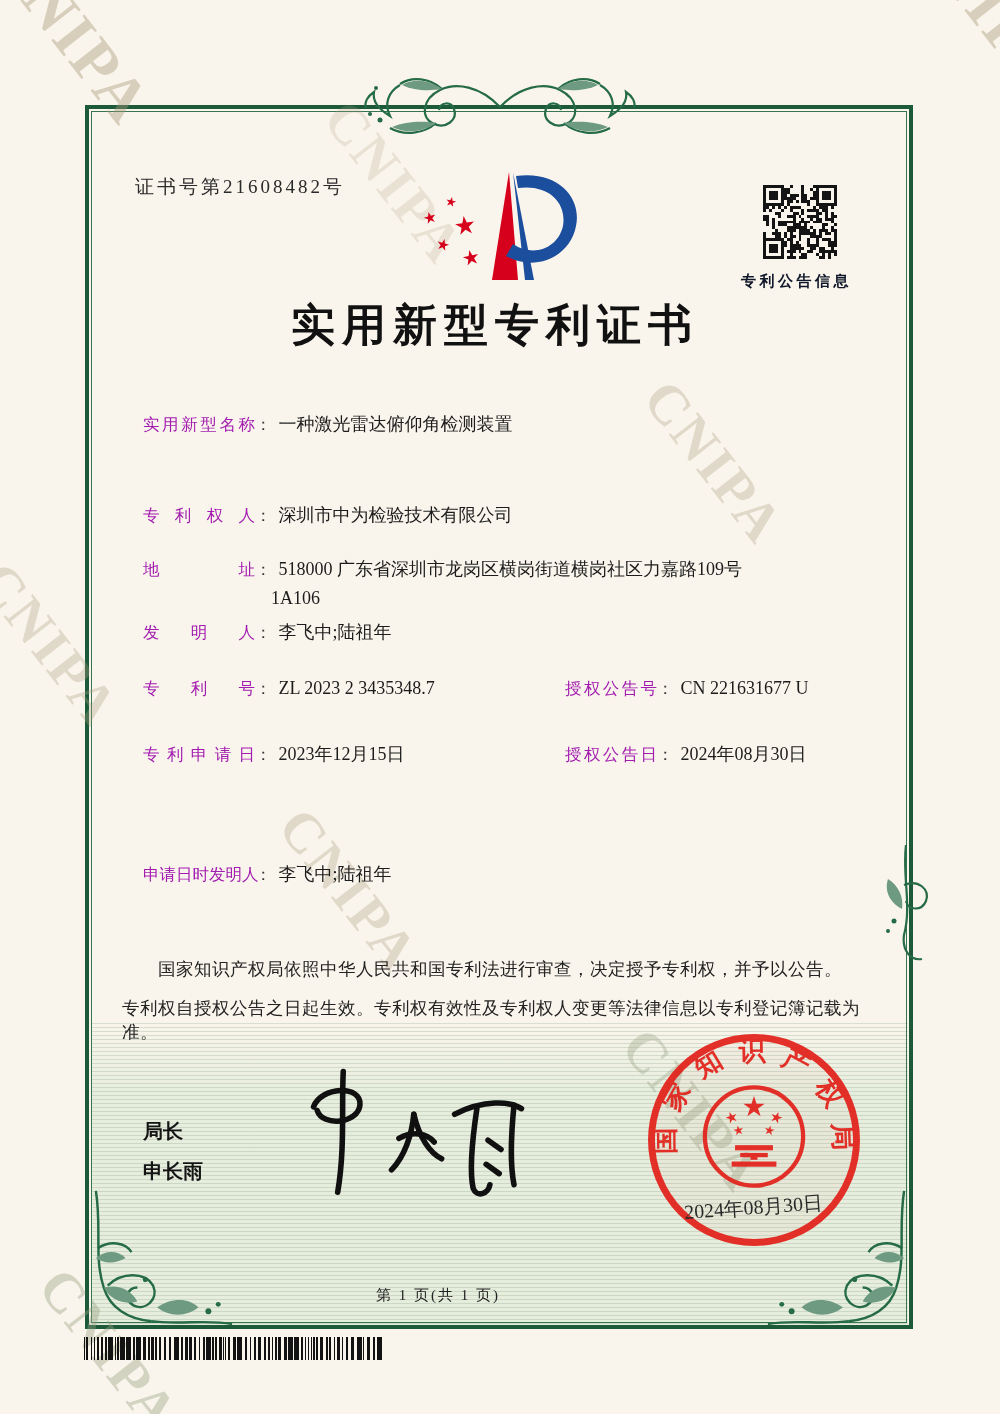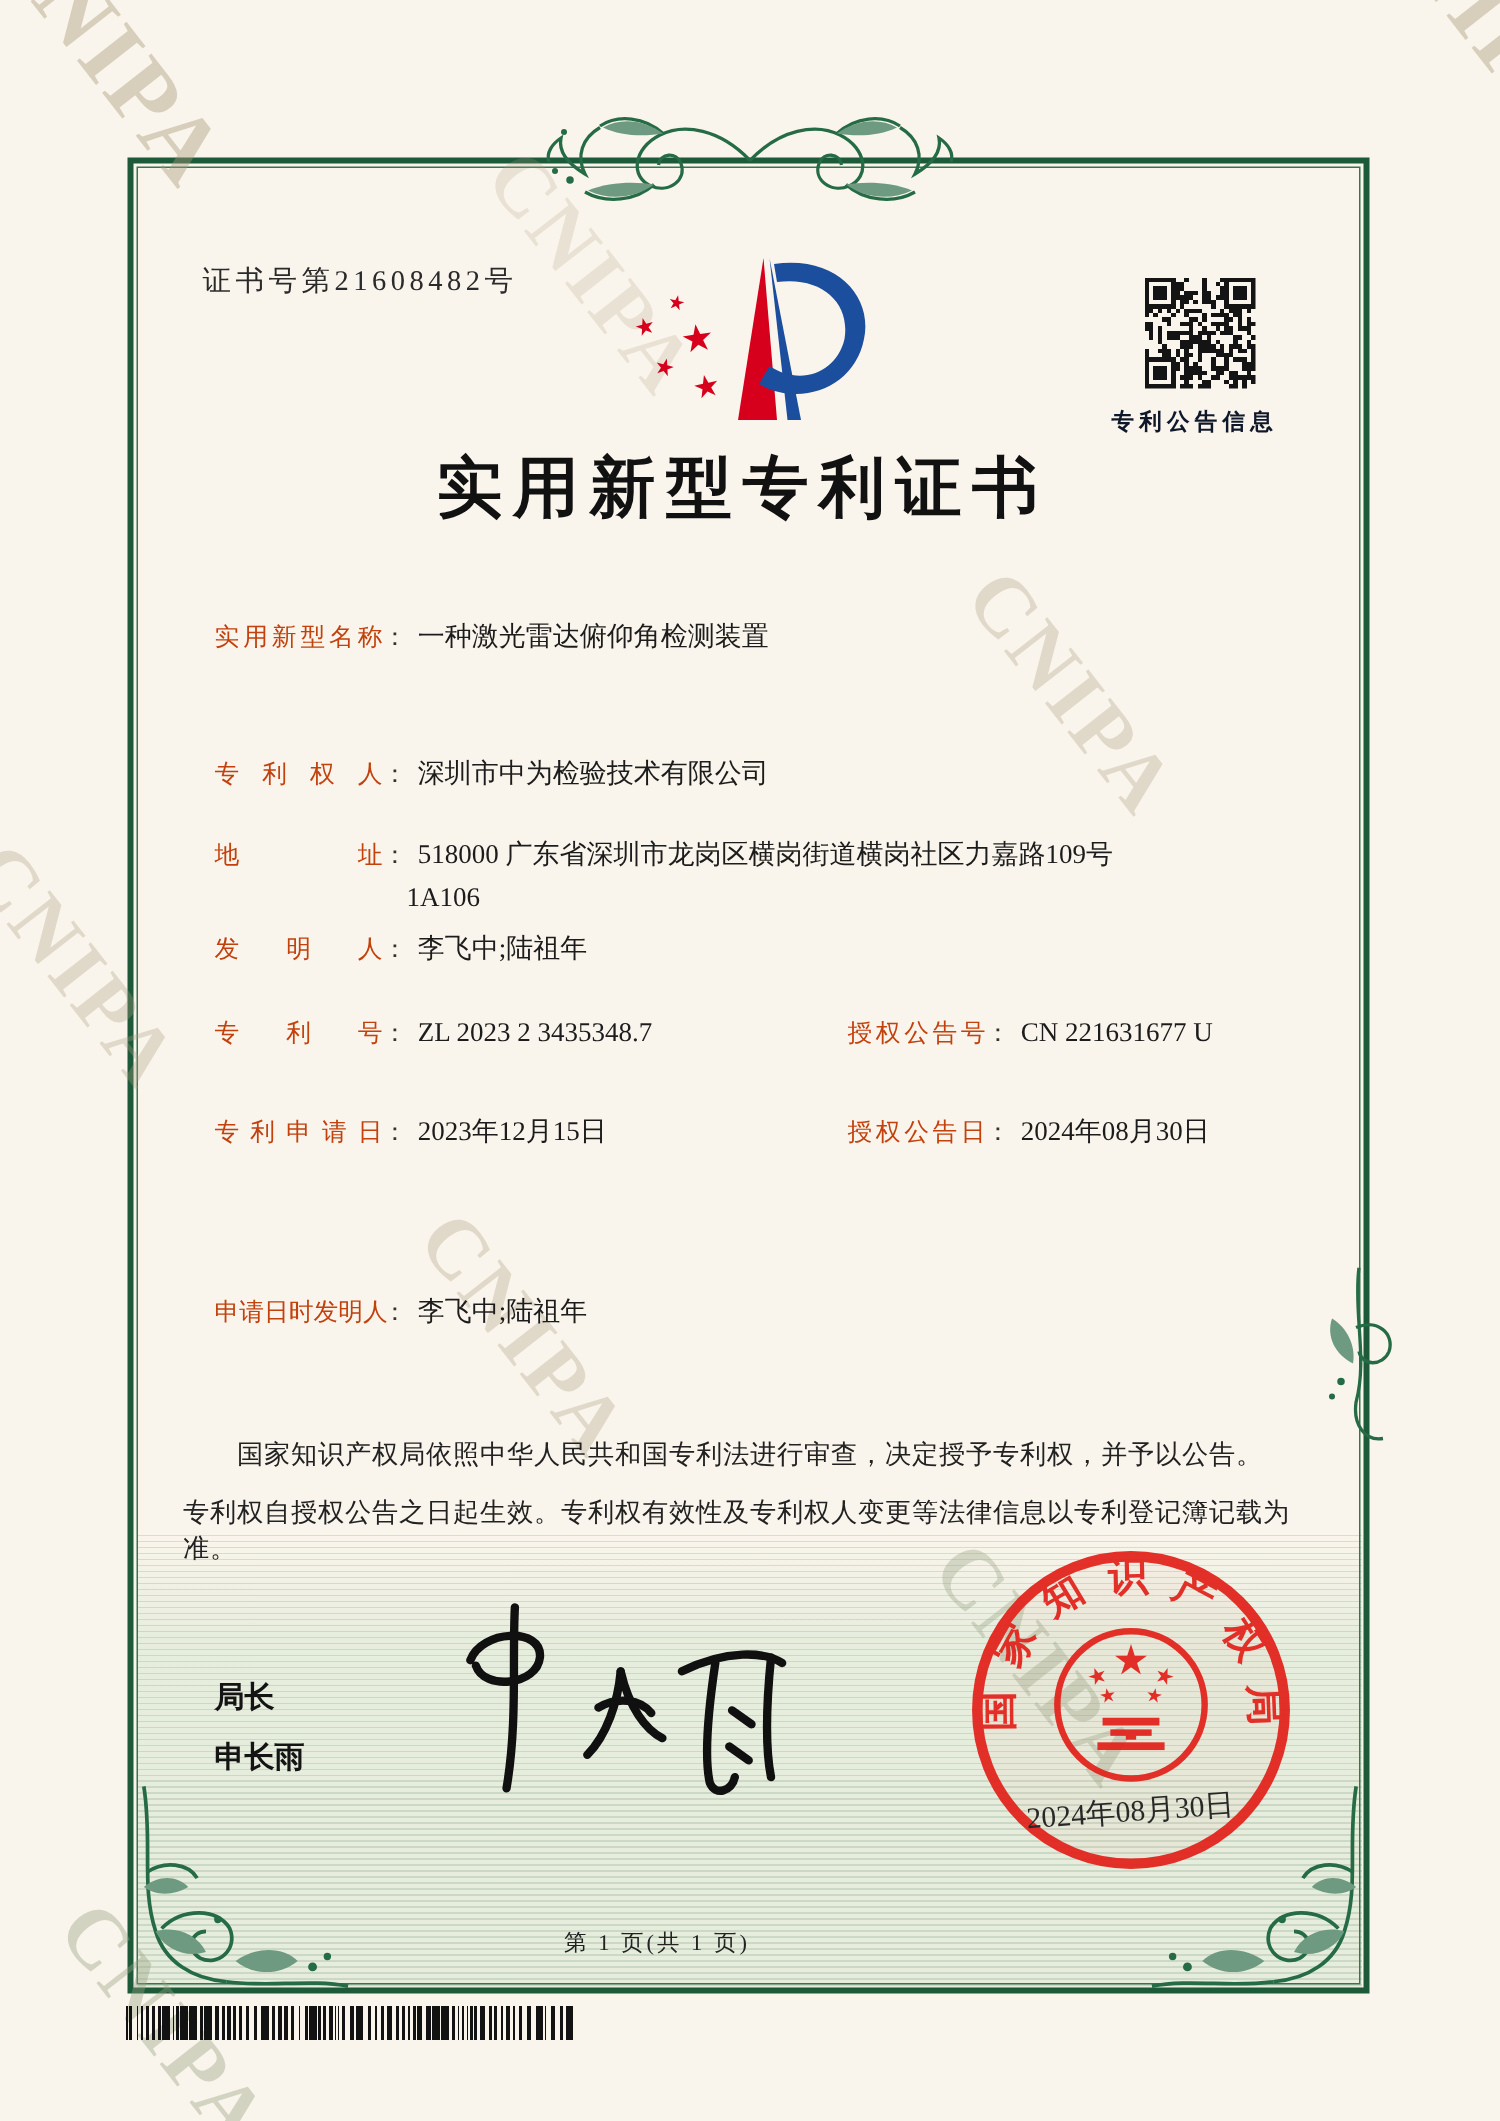--- a/index.html
+++ b/index.html
@@ -15,21 +15,21 @@
          border:4px solid #1c5a3a;pointer-events:none;}
   .frame::before{content:"";position:absolute;inset:2px;border:1.5px solid #35764f;}
   .wm{position:absolute;z-index:1;font-family:"Liberation Serif",serif;font-weight:bold;
       color:rgba(172,158,128,.32);transform:rotate(52deg);letter-spacing:3px;pointer-events:none;}
   .txt{position:absolute;z-index:3;}
   .cert-no{left:135px;top:174px;font-size:19px;letter-spacing:3px;color:#2a2a2a;}
   .title{left:85px;top:296px;width:820px;text-align:center;font-size:44px;font-weight:bold;letter-spacing:7px;color:#111;}
   .qr-wrap{position:absolute;left:763px;top:185px;width:74px;height:74px;z-index:3;}
   .qr-caption{left:741px;top:272px;font-size:15px;font-weight:bold;letter-spacing:3.5px;color:#0f172a;}
   .row{position:absolute;z-index:3;white-space:nowrap;}
-  .flabel{display:inline-block;width:112px;font-size:16.5px;color:#c2410c;
+  .flabel{display:inline-block;width:112px;font-size:16.5px;color:#a21caf;
           text-align:justify;text-align-last:justify;vertical-align:baseline;}
   .flabel.rt{width:92px;}
   .fcolon{font-size:16.5px;color:#333;}
   .fvalue{font-size:18px;margin-left:7px;color:#1c1c1c;}
   .statement{position:absolute;left:122px;width:758px;z-index:3;font-size:17.5px;color:#222;letter-spacing:.5px;}
   .st1{top:957px;text-indent:36px;}
   .st2{top:996px;}
   .sig-title,.sig-name{position:absolute;left:143px;z-index:3;
       font-family:"Liberation Sans","DejaVu Sans",sans-serif;font-weight:bold;font-size:20px;color:#141414;}
   .sig-title{top:1118px;} .sig-name{top:1158px;}

